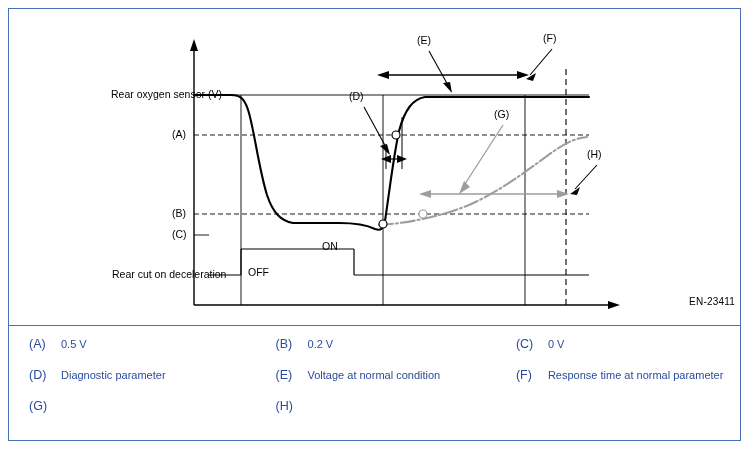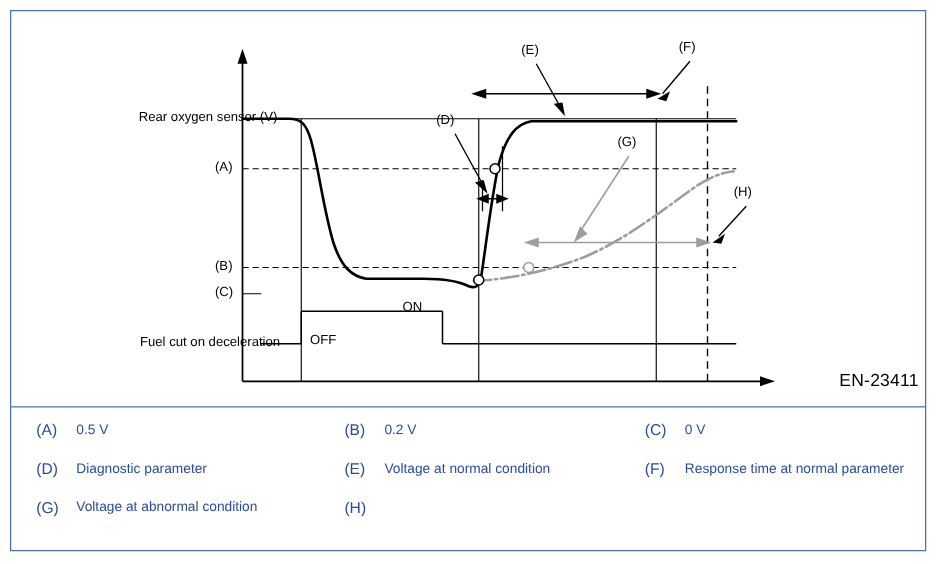--- a/index.html
+++ b/index.html
@@ -85,21 +85,21 @@
   .code-label {
     position: absolute;
     font-size: 10.5px;
     color: #000000;
     white-space: nowrap;
   }
   #en-code {
     position: absolute;
     right: 16px;
     top: 296px;
-    font-size: 14px;
+    font-size: 10px;
     color: #000000;
     letter-spacing: 0.2px;
   }
 </style>
 </head>
 <body>
 
 <div id="page">
 
   <div id="outer-frame"></div>
@@ -167,21 +167,21 @@
 
       <line x1="199" y1="266" x2="232" y2="266" stroke="#000000" stroke-width="1.2"></line>
       <line x1="232" y1="266" x2="232" y2="240" stroke="#000000" stroke-width="1.2"></line>
       <line x1="232" y1="240" x2="345" y2="240" stroke="#000000" stroke-width="1.2"></line>
       <line x1="345" y1="240" x2="345" y2="266" stroke="#000000" stroke-width="1.2"></line>
       <line x1="345" y1="266" x2="580" y2="266" stroke="#000000" stroke-width="1.2"></line>
 
     </svg>
 
     <span class="diag-label" style="left:66px; top:79px;">Rear oxygen sensor (V)</span>
-    <span class="diag-label" style="left:67px; top:259px;">Fuel cut on deceleration</span>
+    <span class="diag-label" style="left:67px; top:259px;">Rear cut on deceleration</span>
 
     <span class="diag-label" style="left:233px; top:231px;margin-left:44px;">ON</span>
     <span class="diag-label" style="left:203px; top:257px;">OFF</span>
 
     <span class="code-label" style="left:163px; top:119px;">(A)</span>
     <span class="code-label" style="left:163px; top:198px;">(B)</span>
     <span class="code-label" style="left:163px; top:219px;">(C)</span>
     <span class="code-label" style="left:340px; top:81px;">(D)</span>
     <span class="code-label" style="left:408px; top:25px;">(E)</span>
     <span class="code-label" style="left:534px; top:23px;">(F)</span>
@@ -218,21 +218,20 @@
         <span class="legend-text">Voltage at normal condition</span>
       </div>
       <div class="legend-cell c3">
         <span class="legend-key">(F)</span>
         <span class="legend-text">Response time at normal parameter</span>
       </div>
     </div>
     <div class="legend-row">
       <div class="legend-cell c1">
         <span class="legend-key">(G)</span>
-        <span class="legend-text">Voltage at abnormal condition</span>
       </div>
       <div class="legend-cell c2">
         <span class="legend-key">(H)</span>
       </div>
       <div class="legend-cell c3"></div>
     </div>
   </div>
 
 </div>
 

